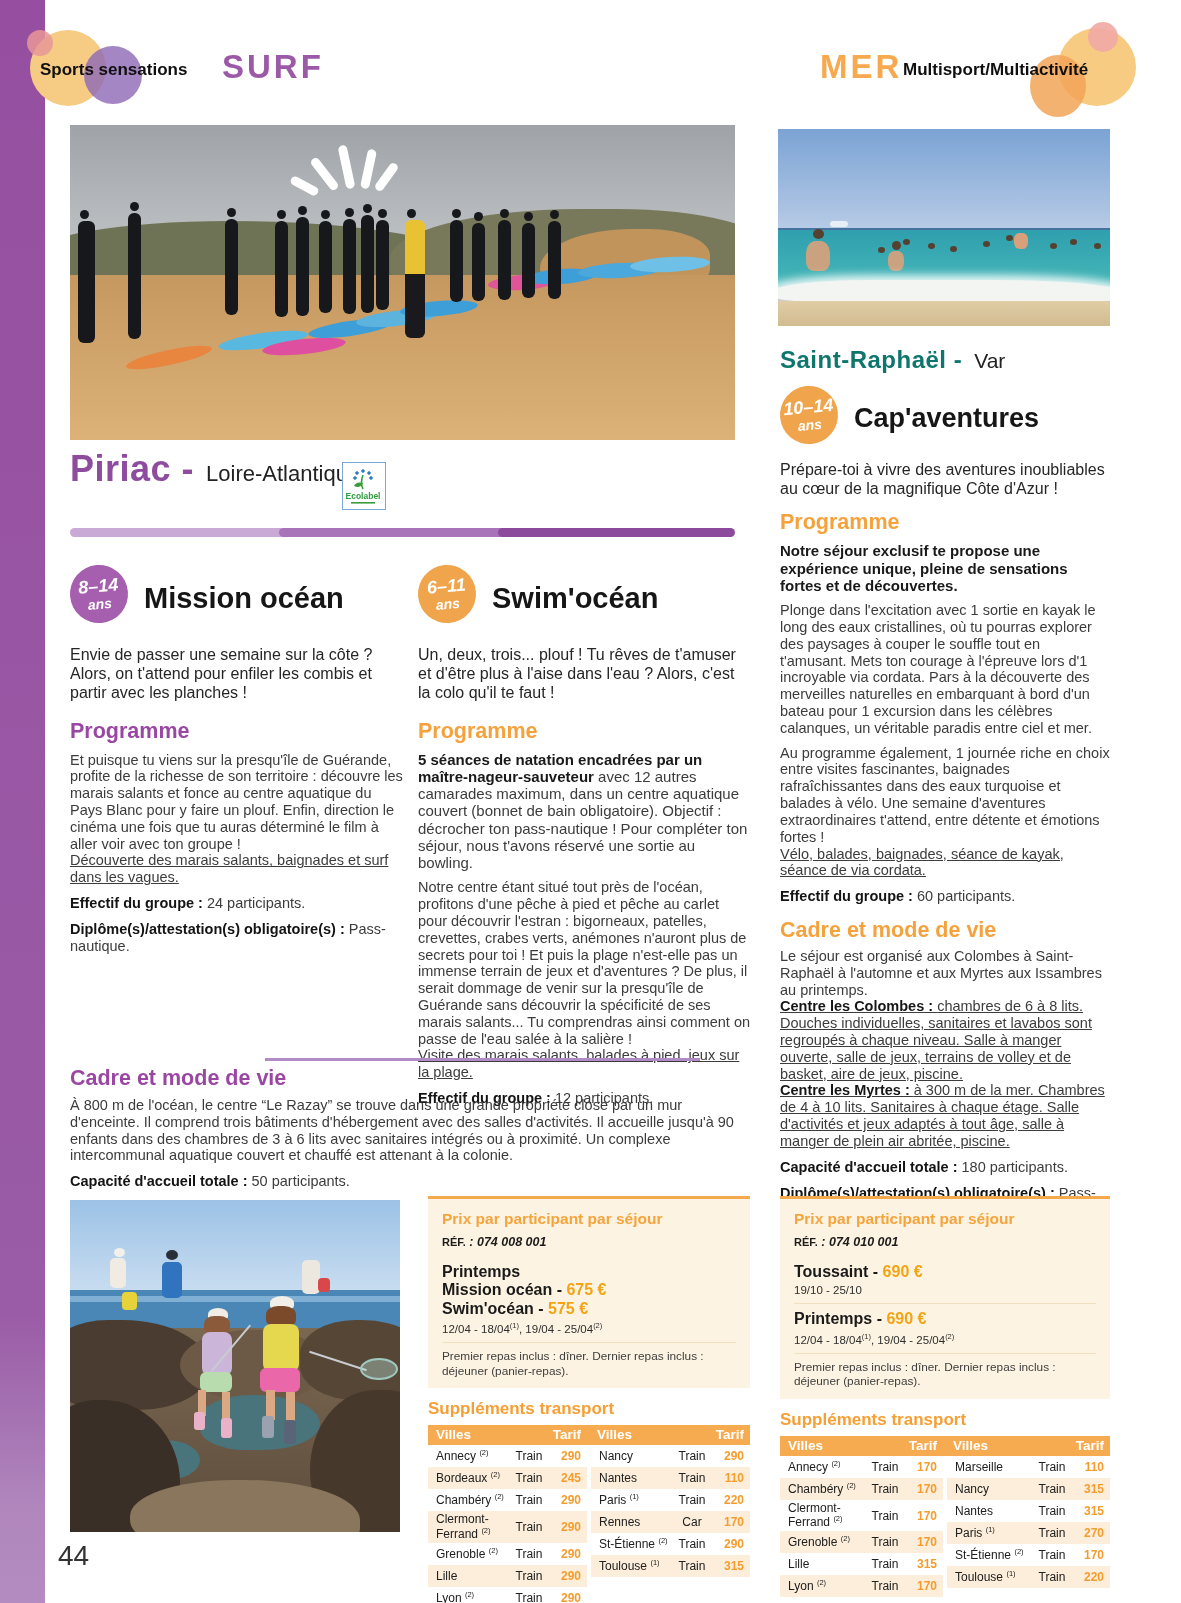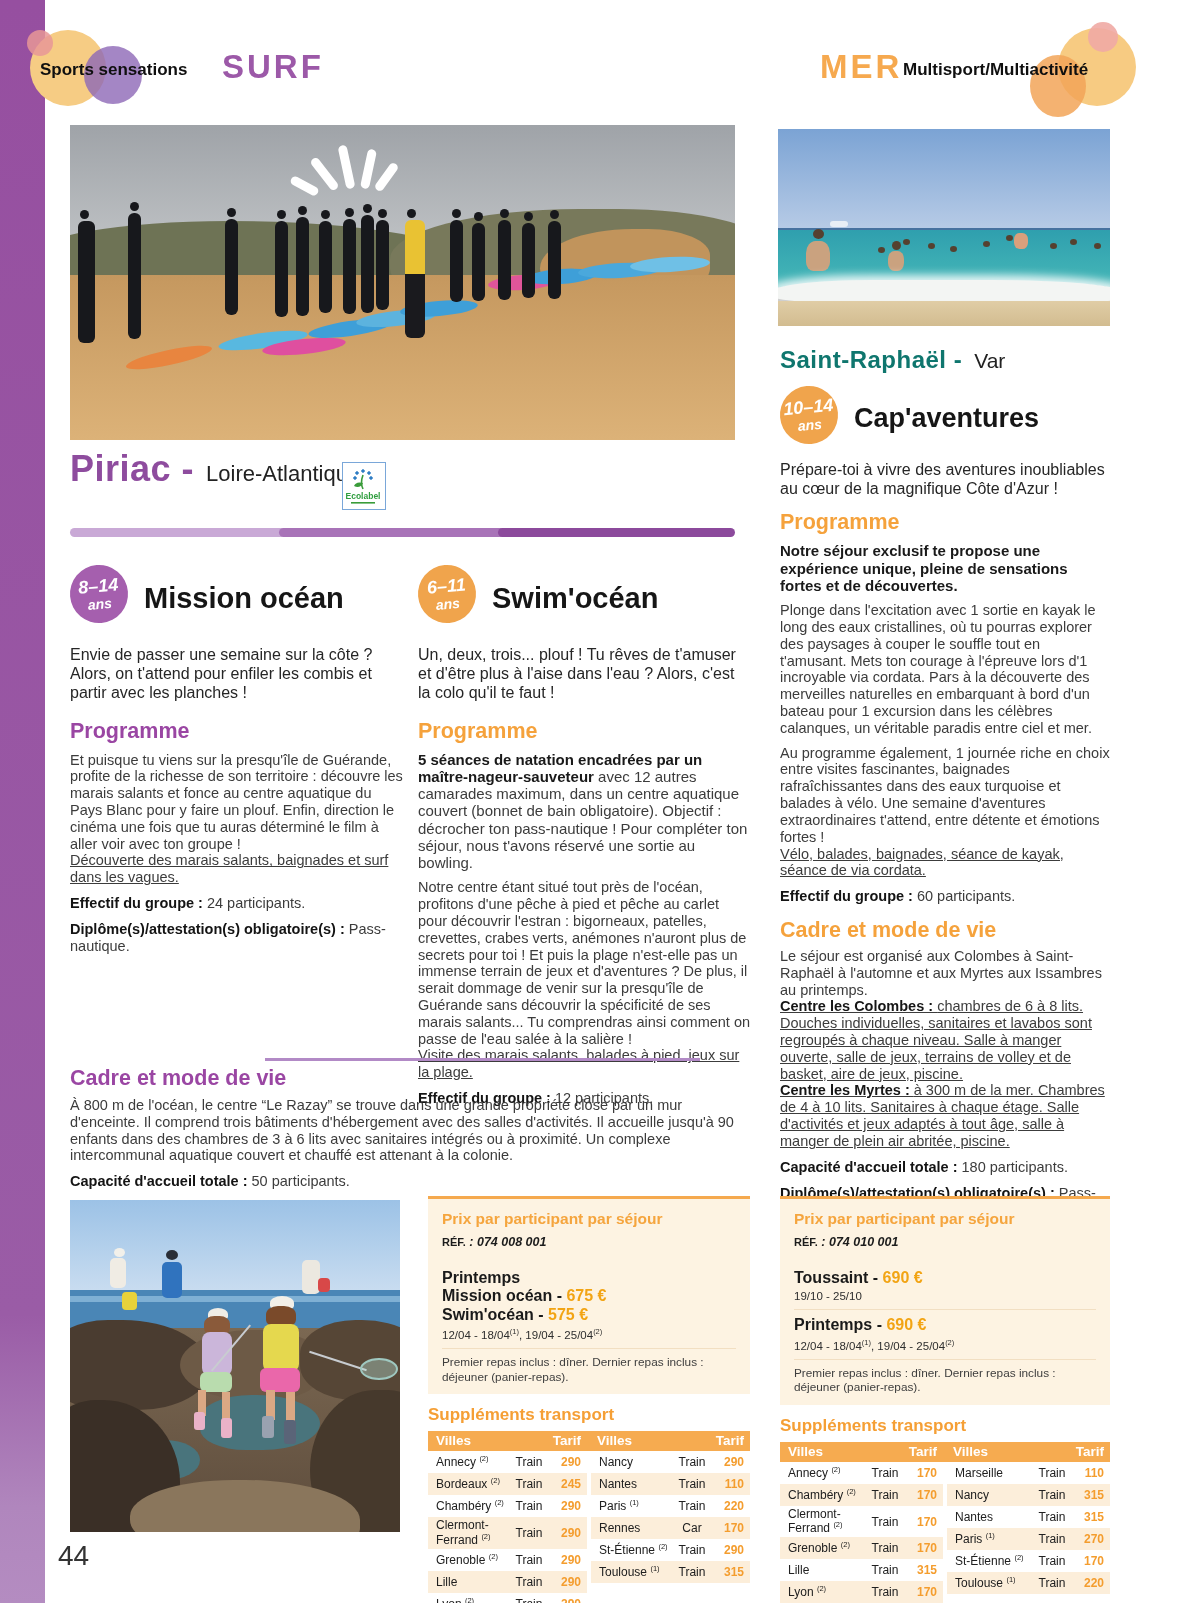--- a/index.html
+++ b/index.html
@@ -85,21 +85,21 @@
   
   .cadre-left{position:absolute;left:70px;top:1066px;width:668px;}
 
   
   .bblock{position:absolute;}
   .toprule{height:3px;background:#f5a94e;}
   .pricebox{background:#fdf3e2;padding:11px 14px 10px;}
   .pb-head{color:#f5a53e;font-size:15.5px;font-weight:700;}
   .pb-ref{margin-top:7px;font-size:11px;color:#1c1c1c;font-weight:800;}
   .pb-ref .v{font-weight:700;font-style:italic;font-size:12.5px;}
-  .pb-season{margin-top:20px;font-size:16px;font-weight:700;color:#1a1a1a;line-height:1.15;}
+  .pb-season{margin-top:14px;font-size:16px;font-weight:700;color:#1a1a1a;line-height:1.15;}
   .price{color:#f2a414;}
   .pb-dates{margin-top:3px;font-size:11.5px;color:#2e2e2e;}
   .pb-dates sup,.city sup{font-size:7.5px;}
   .pb-sep{border-top:1px solid #f2dfc2;margin:7px 0 6px;}
   .pb-meals{font-size:11.8px;line-height:1.25;color:#3e3e3e;}
   .tr-head{margin-top:11px;font-size:17px;font-weight:800;color:#f59f35;}
   .ttable{display:flex;margin-top:6px;}
   .tcol{width:50%;}
   .thead{background:#f6ab50;color:#fff;font-weight:700;font-size:13.5px;display:flex;justify-content:space-between;padding:2px 6px 3px 8px;}
   .tbody .trow{display:flex;align-items:center;padding:2px 6px 2px 8px;font-size:12px;color:#202020;min-height:18px;}

